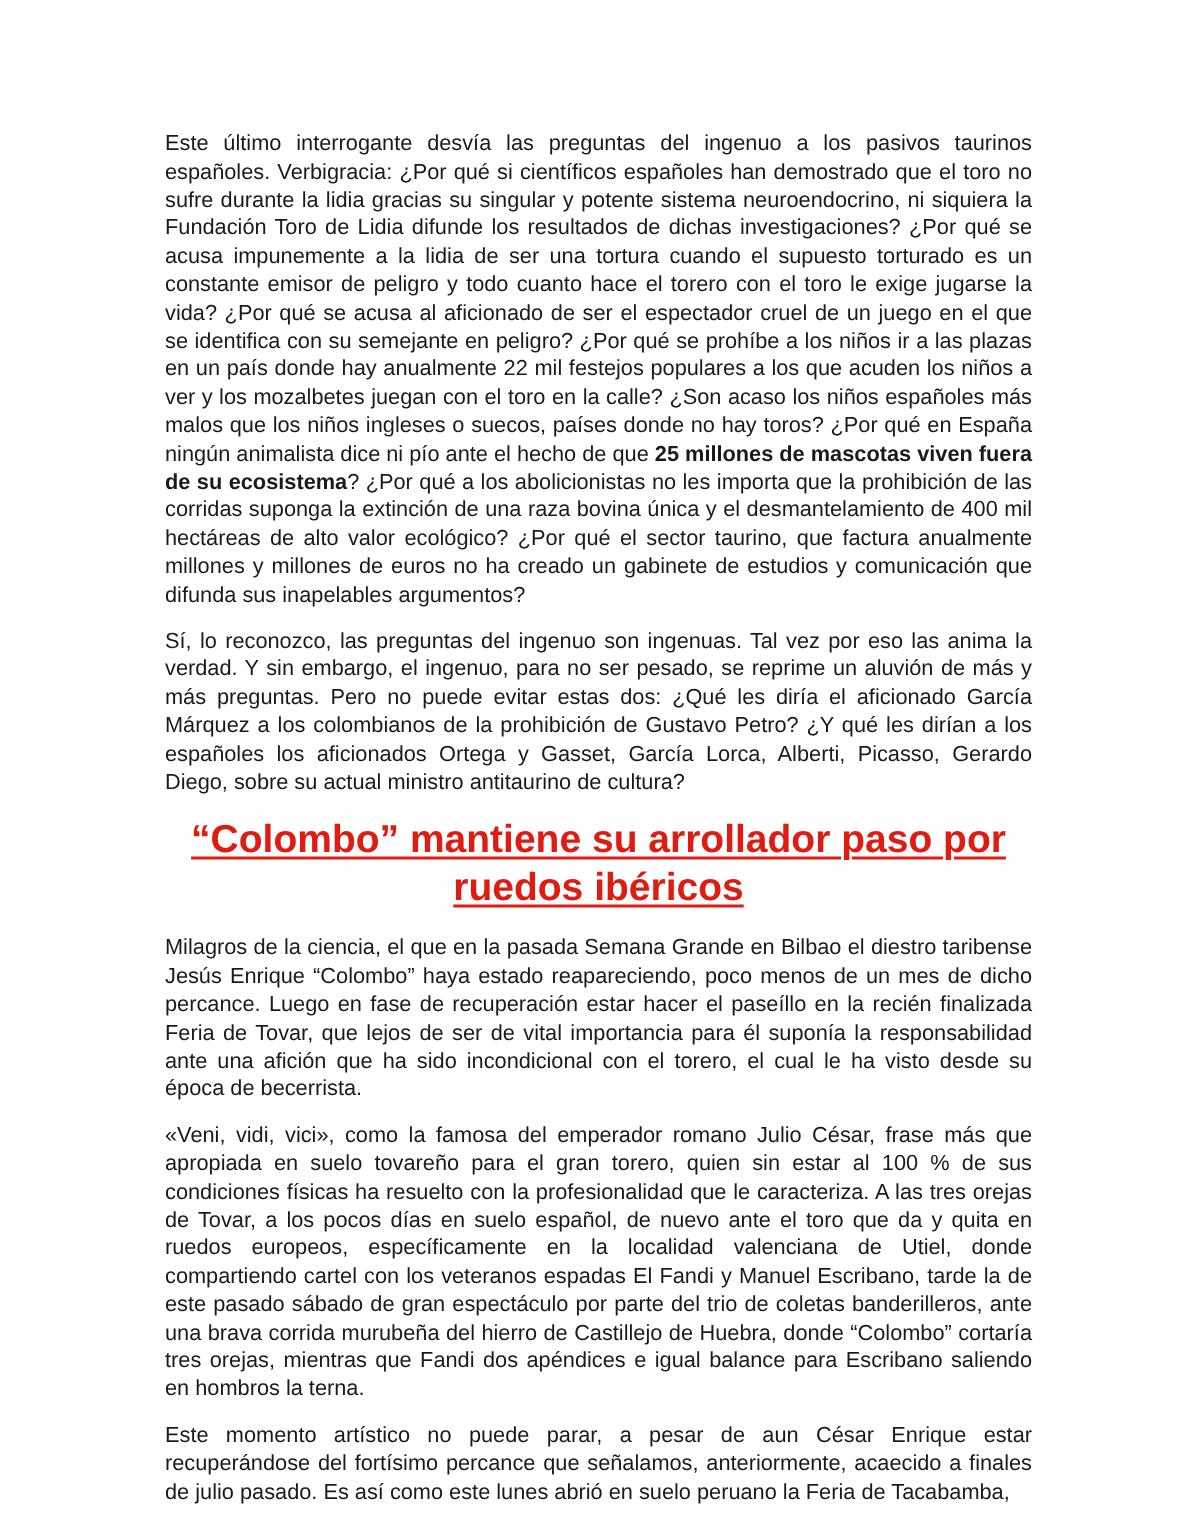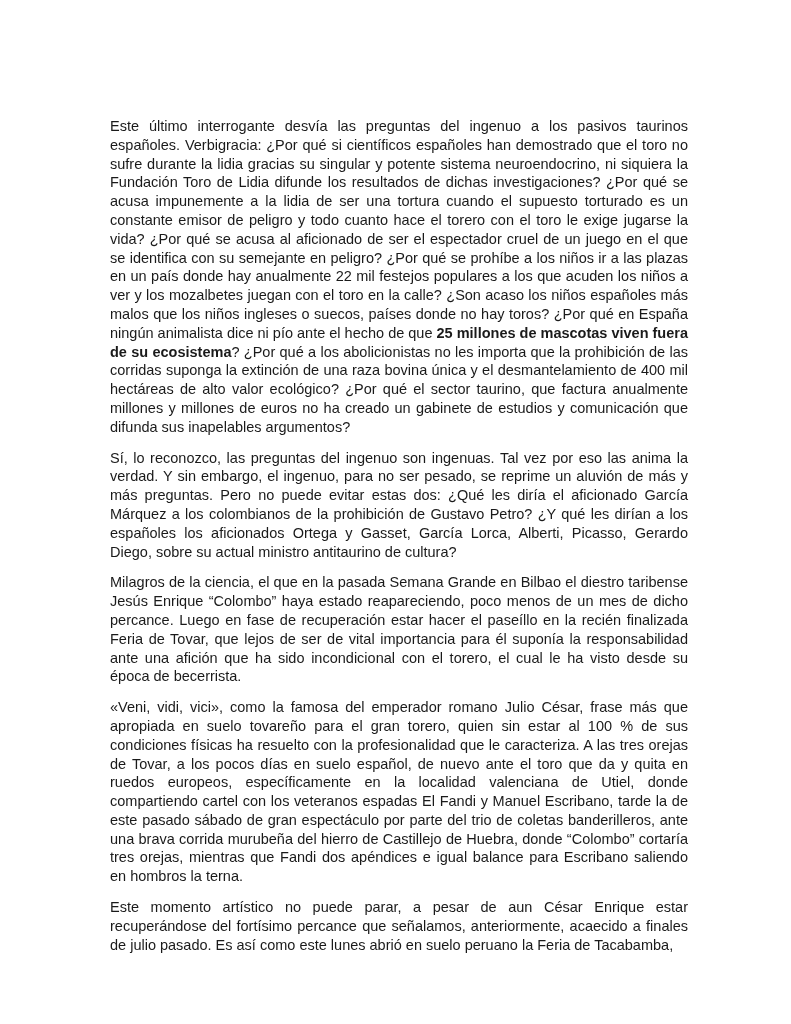--- a/index.html
+++ b/index.html
@@ -8,21 +8,21 @@
     padding: 0;
     background: #ffffff;
   }
   .page {
     position: relative;
     width: 791px;
     height: 1024px;
     margin: 0 auto;
     background: #ffffff;
     box-sizing: border-box;
-    padding: 117px 103px 40px 110px;
+    padding: 87px 103px 40px 110px;
     font-family: "Liberation Sans", "DejaVu Sans", sans-serif;
     color: #1a1a1a;
     overflow: hidden;
   }
   .page p {
     margin: 0 0 12px 0;
     font-size: 14.5px;
     line-height: 18.8px;
     text-align: justify;
     text-justify: inter-word;
@@ -45,20 +45,21 @@
 <body>
 
 <div class="page" style="background: rgb(255, 255, 255); color: rgb(26, 26, 26);">
 
   <p>
     <span>Este último interrogante desvía las preguntas del ingenuo a los pasivos taurinos españoles. Verbigracia: ¿Por qué si científicos españoles han demostrado que el toro no sufre durante la lidia gracias su singular y potente sistema neuroendocrino, ni siquiera la Fundación Toro de Lidia difunde los resultados de dichas investigaciones? ¿Por qué se acusa impunemente a la lidia de ser una tortura cuando el supuesto torturado es un constante emisor de peligro y todo cuanto hace el torero con el toro le exige jugarse la vida? ¿Por qué se acusa al aficionado de ser el espectador cruel de un juego en el que se identifica con su semejante en peligro? ¿Por qué se prohíbe a los niños ir a las plazas en un país donde hay anualmente 22 mil festejos populares a los que acuden los niños a ver y los mozalbetes juegan con el toro en la calle? ¿Son acaso los niños españoles más malos que los niños ingleses o suecos, países donde no hay toros? ¿Por qué en España ningún animalista dice ni pío ante el hecho de que </span><strong>25 millones de mascotas viven fuera de su ecosistema</strong><span>? ¿Por qué a los abolicionistas no les importa que la prohibición de las corridas suponga la extinción de una raza bovina única y el desmantelamiento de 400 mil hectáreas de alto valor ecológico? ¿Por qué el sector taurino, que factura anualmente millones y millones de euros no ha creado un gabinete de estudios y comunicación que difunda sus inapelables argumentos?</span>
   </p>
 
   <p>Sí, lo reconozco, las preguntas del ingenuo son ingenuas. Tal vez por eso las anima la verdad. Y sin embargo, el ingenuo, para no ser pesado, se reprime un aluvión de más y más preguntas. Pero no puede evitar estas dos: ¿Qué les diría el aficionado García Márquez a los colombianos de la prohibición de Gustavo Petro? ¿Y qué les dirían a los españoles los aficionados Ortega y Gasset, García Lorca, Alberti, Picasso, Gerardo Diego, sobre su actual ministro antitaurino de cultura?</p>
 
+  <h1 class="headline" style="color: rgb(224, 27, 18);">“Colombo” mantiene su arrollador paso por ruedos ibéricos</h1>
 
   <p>Milagros de la ciencia, el que en la pasada Semana Grande en Bilbao el diestro taribense Jesús Enrique “Colombo” haya estado reapareciendo, poco menos de un mes de dicho percance. Luego en fase de recuperación estar hacer el paseíllo en la recién finalizada Feria de Tovar, que lejos de ser de vital importancia para él suponía la responsabilidad ante una afición que ha sido incondicional con el torero, el cual le ha visto desde su época de becerrista.</p>
 
   <p>«Veni, vidi, vici», como la famosa del emperador romano Julio César, frase más que apropiada en suelo tovareño para el gran torero, quien sin estar al 100 % de sus condiciones físicas ha resuelto con la profesionalidad que le caracteriza. A las tres orejas de Tovar, a los pocos días en suelo español, de nuevo ante el toro que da y quita en ruedos europeos, específicamente en la localidad valenciana de Utiel, donde compartiendo cartel con los veteranos espadas El Fandi y Manuel Escribano, tarde la de este pasado sábado de gran espectáculo por parte del trio de coletas banderilleros, ante una brava corrida murubeña del hierro de Castillejo de Huebra, donde “Colombo” cortaría tres orejas, mientras que Fandi dos apéndices e igual balance para Escribano saliendo en hombros la terna.</p>
 
   <p>Este momento artístico no puede parar, a pesar de aun César Enrique estar recuperándose del fortísimo percance que señalamos, anteriormente, acaecido a finales de julio pasado. Es así como este lunes abrió en suelo peruano la Feria de Tacabamba,</p>
 
 </div>
 
 </body></html>

